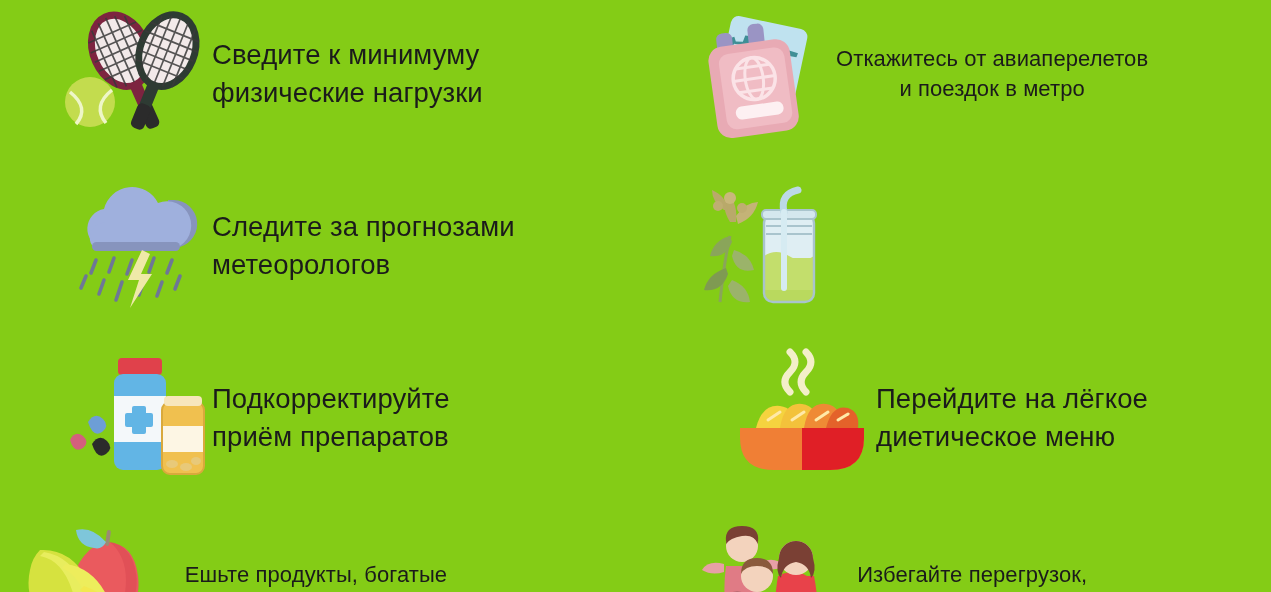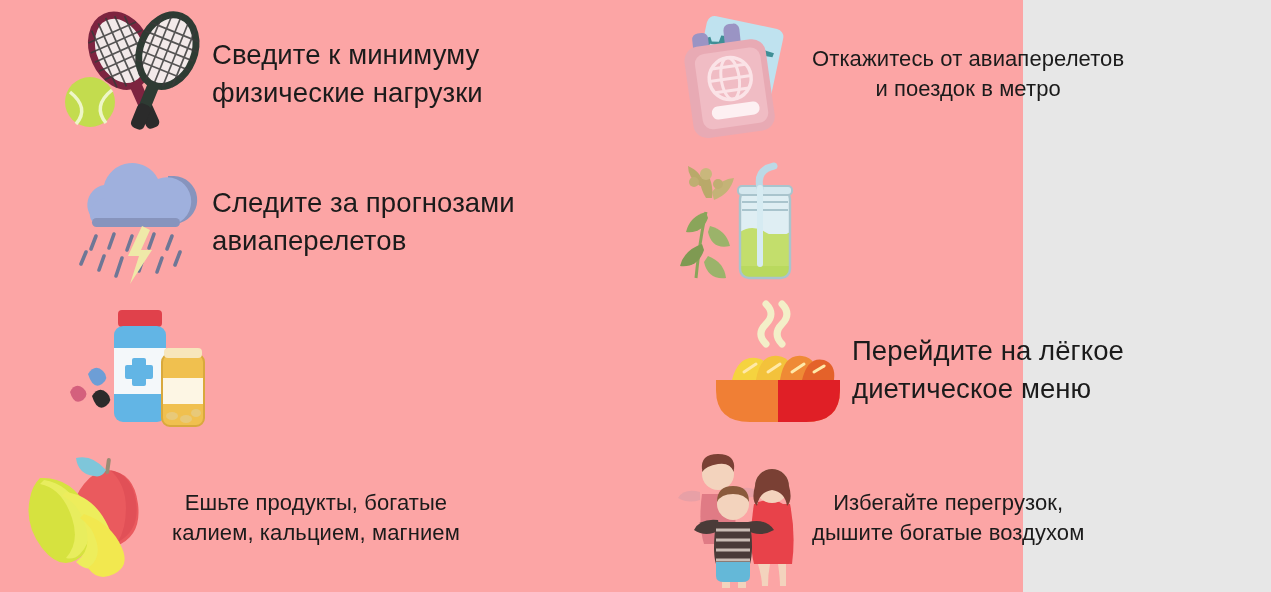--- a/index.html
+++ b/index.html
@@ -8,28 +8,29 @@
   }
   body {
     width: 1271px;
     height: 592px;
     background: #e7e7e7;
     font-family: "Liberation Sans", sans-serif;
     overflow: hidden;
   }
   .infographic {
     position: relative;
-    width: 1023px;
+    width: 1271px;
     height: 592px;
-    background: #fca5a5;
+    background: #84cc16;
     box-sizing: border-box;
     display: grid;
     grid-template-columns: 640px 631px;
     grid-template-rows: 148px 148px 148px 148px;
     align-items: center;
+    gap: 24px;
   }
   .tip {
     display: flex;
     flex-direction: row;
     align-items: center;
     height: 148px;
     box-sizing: border-box;
   }
   .col-left  { padding-left: 62px; }
   .col-right { padding-left: 22px; }
@@ -152,21 +153,21 @@
           <line x1="60" y1="106" x2="54" y2="124"></line>
           <line x1="82" y1="104" x2="77" y2="119"></line>
           <line x1="100" y1="106" x2="95" y2="120"></line>
           <line x1="118" y1="100" x2="113" y2="113"></line>
           <line x1="24" y1="100" x2="19" y2="112"></line>
         </g>
         <path d="M80 74 L66 104 l11 0 l-9 28 l22 -34 l-11 0 l9 -20 z" fill="#efe9a8"></path>
       </svg>
     </div>
     <div class="tip-text">Следите за прогнозами
-авиаперелетов</div>
+метеорологов</div>
   </div>
 
   <div class="tip col-right">
     <div class="tip-icon">
       <svg width="150" height="140" viewBox="0 0 150 140">
         <g>
           <path d="M34 126 q4 -40 10 -66" stroke="#8aa55a" stroke-width="3" fill="none"></path>
           <path d="M44 60 q-16 4 -20 20 q16 2 22 -14 z" fill="#8aa55a"></path>
           <path d="M48 74 q16 4 20 20 q-18 4 -22 -14 z" fill="#9bb36a"></path>
           <path d="M40 92 q-18 6 -22 22 q18 2 24 -16 z" fill="#7f9a52"></path>
@@ -212,20 +213,22 @@
         <rect x="100" y="78" width="42" height="26" fill="#fdf6e4"></rect>
         <rect x="100" y="54" width="42" height="72" rx="8" fill="none" stroke="#d9a93c" stroke-width="2"></rect>
         <rect x="102" y="48" width="38" height="10" rx="4" fill="#f7e6bc"></rect>
         <g fill="#e8c979">
           <ellipse cx="110" cy="116" rx="6" ry="4"></ellipse>
           <ellipse cx="124" cy="119" rx="6" ry="4"></ellipse>
           <ellipse cx="134" cy="113" rx="5" ry="4"></ellipse>
         </g>
       </svg>
     </div>
+    <div class="tip-text">Подкорректируйте
+приём препаратов</div>
   </div>
 
   <div class="tip col-left">
     <div class="tip-icon">
       <svg width="150" height="140" viewBox="0 0 150 140">
         <g stroke="#f3efc8" stroke-width="7" fill="none" stroke-linecap="round">
           <path d="M64 44 q-10 -10 0 -20 q10 -10 0 -20"></path>
           <path d="M80 44 q-10 -10 0 -20 q10 -10 0 -20"></path>
         </g>
         <g>

